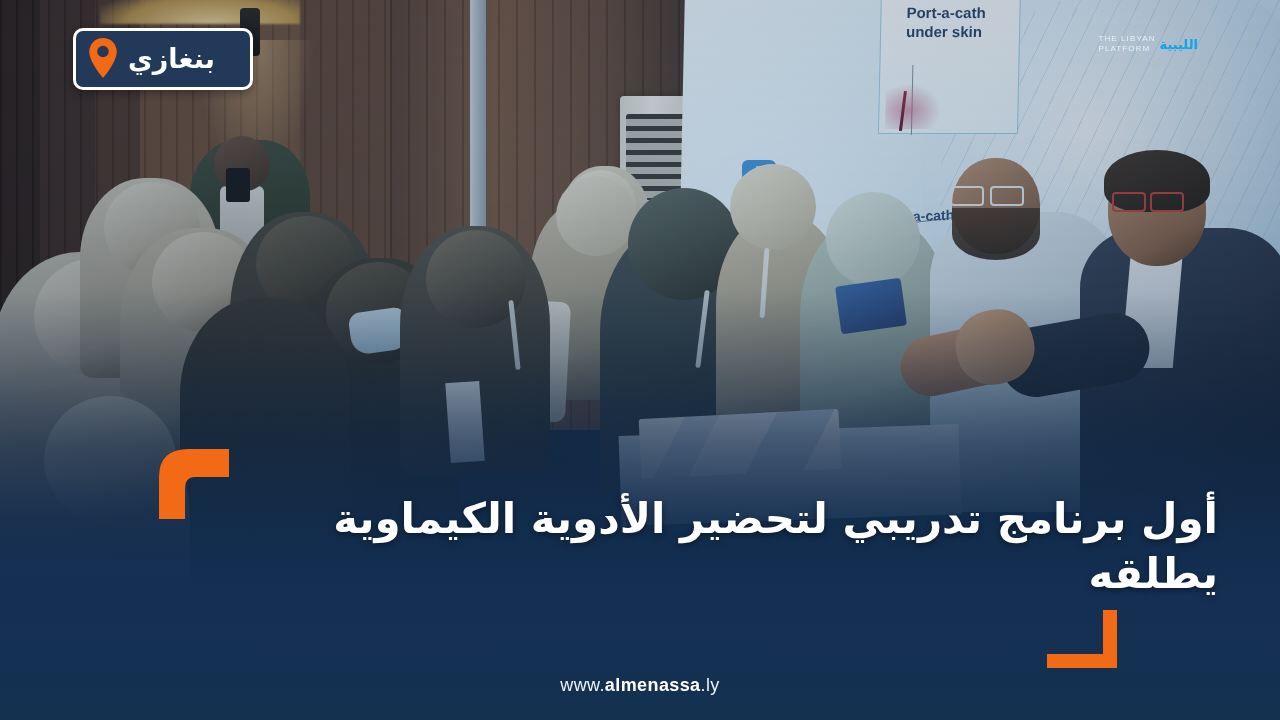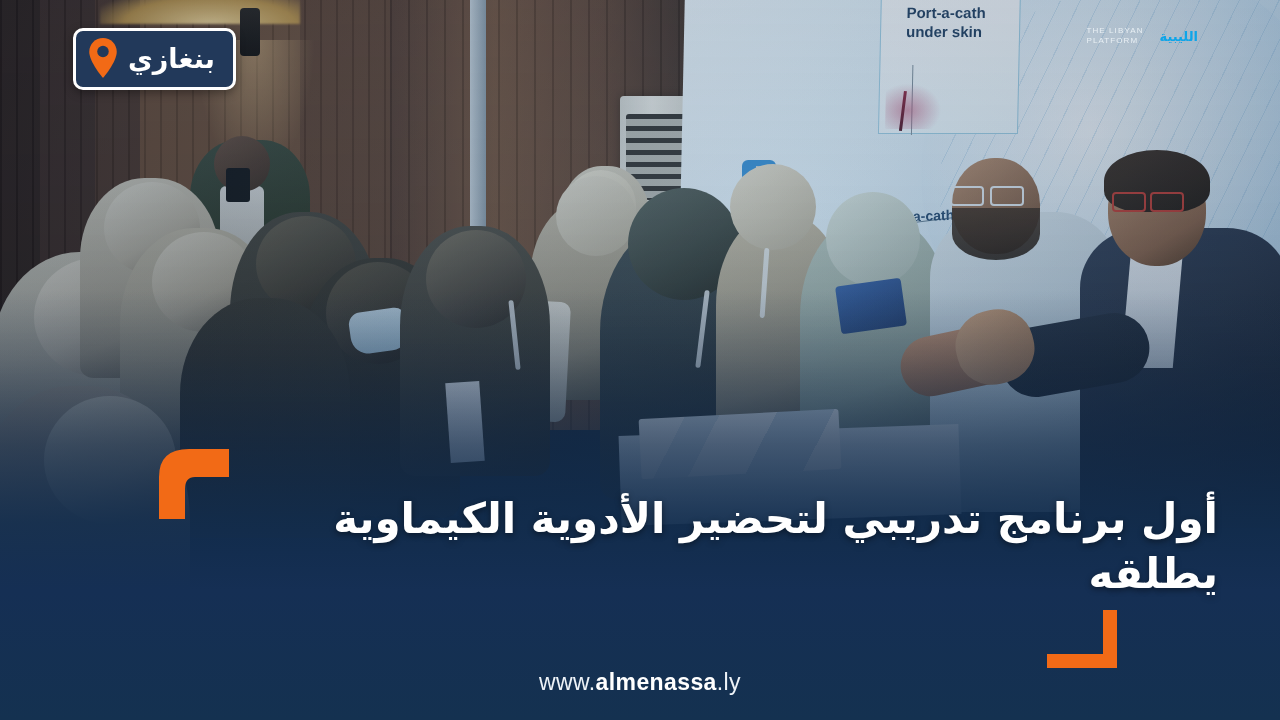--- a/index.html
+++ b/index.html
@@ -221,21 +221,21 @@
        rgba(18,45,78,.90) 54%,
        #152f54 70%,
        #143150 100%);
     pointer-events:none;
   }
 
   
   .loc-badge{
     position:absolute;left:73px;top:28px;
     display:flex;align-items:center;gap:10px;
-    padding:7px 18px 9px 12px;
+    padding:7px 35px 9px 12px;
     background:#22395a;border:3px solid #ffffff;border-radius:10px;
     box-shadow:0 3px 10px rgba(0,0,0,.35);
   }
   .pin{width:30px;height:40px;position:relative;flex:0 0 auto;}
   .loc-text{
     color:#ffffff;font-size:27px;font-weight:700;line-height:1;
     letter-spacing:.5px;direction:rtl;white-space:nowrap;
     font-family:"DejaVu Sans",sans-serif;
   }
 
@@ -246,41 +246,41 @@
   .logo-row{display:flex;align-items:center;gap:8px;}
   .logo-ar{
     color:#f4f8fb;font-size:30px;font-weight:700;direction:rtl;line-height:1;
     text-shadow:0 0 3px rgba(0,0,0,.3);
     font-family:"DejaVu Sans",sans-serif;
     -webkit-text-stroke:0.6px rgba(255,255,255,.9);
   }
   .logo-mark{
     width:46px;height:44px;position:relative;flex:0 0 auto;
   }
-  .logo-sub{display:flex;align-items:center;gap:16px;margin-top:12px;margin-right:26px;}
+  .logo-sub{display:flex;align-items:center;gap:4px;margin-top:20px;margin-right:26px;}
   .logo-ar2{color:#0ea5e9;font-size:13px;font-weight:700;direction:rtl;line-height:1;font-family:"DejaVu Sans",sans-serif;}
   .logo-en{color:#eef4f8;font-size:8px;letter-spacing:1.1px;line-height:1.25;text-align:left;font-family:"Liberation Sans",sans-serif;opacity:.92;}
 
   .bracket-tl{position:absolute;left:157px;top:447px;width:72px;height:72px;}
   .bracket-br{position:absolute;left:1047px;top:610px;width:72px;height:58px;}
 
   .headline{
     position:absolute;right:62px;top:492px;width:1010px;
     direction:rtl;
     color:#ffffff;font-weight:700;
     font-size:42px;line-height:1.30;
     letter-spacing:0px;
     text-shadow:0 2px 6px rgba(0,0,0,.45);
     font-family:"DejaVu Sans",sans-serif;
   }
   .headline .l2{display:block;}
 
   .url{
     position:absolute;left:0;right:0;bottom:24px;text-align:center;
-    color:#eef3f8;font-size:23px;letter-spacing:.4px;
+    color:#eef3f8;font-size:18px;letter-spacing:.4px;
     font-family:"Liberation Sans",sans-serif;
   }
   .url b{font-weight:700;color:#ffffff;}
 </style>
 </head>
 <body>
 
 <div class="stage">
 
   <div class="photo">

